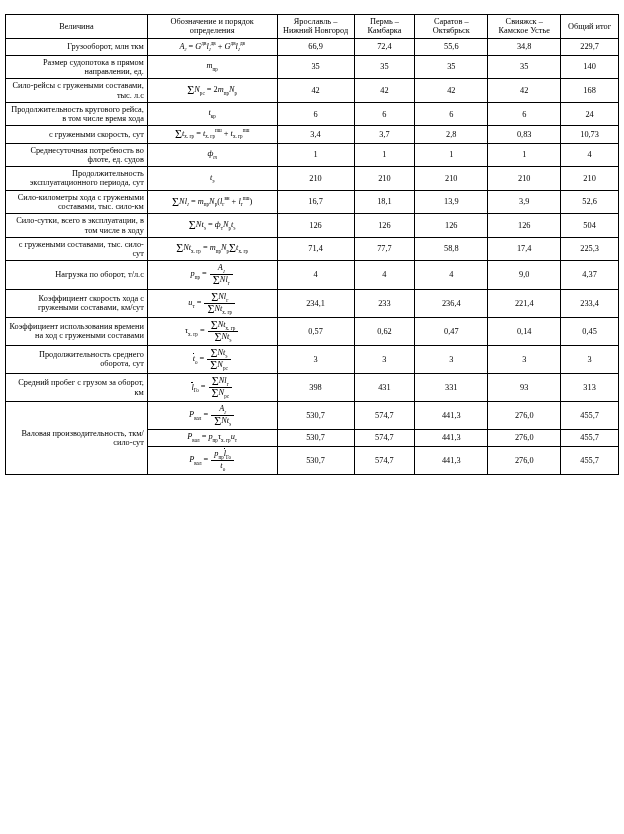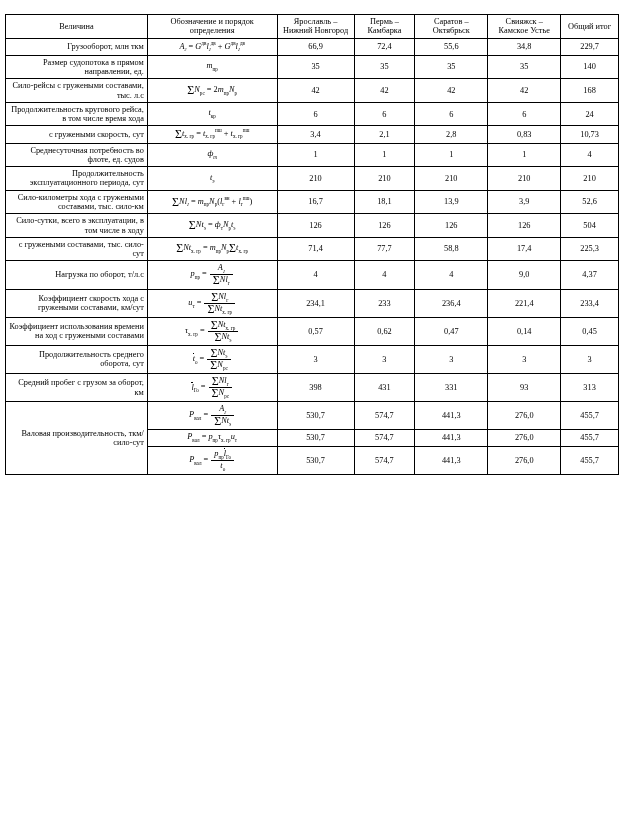--- a/index.html
+++ b/index.html
@@ -169,21 +169,21 @@
         <td class="num">6</td>
         <td class="num">24</td>
       </tr>
 
       <tr>
         <td class="label">с гружеными скорость, сут</td>
         <td class="formula">
           <span class="sum">Σ</span><span class="mi">t</span><span class="subn">х. гр</span> = <span class="mi">t</span><span class="subn">х. гр</span><span class="sup">пш</span> + <span class="mi">t</span><span class="subn">х. гр</span><span class="sup">пш</span>
         </td>
         <td class="num">3,4</td>
-        <td class="num">2,1</td>
+        <td class="num">3,7</td>
         <td class="num">2,8</td>
         <td class="num">0,83</td>
         <td class="num">10,73</td>
       </tr>
 
       <tr>
         <td class="label">Среднесуточная потребность во флоте, ед. судов</td>
         <td class="formula">
           <span class="mi">ф</span><span class="sub">т</span>
         </td>

